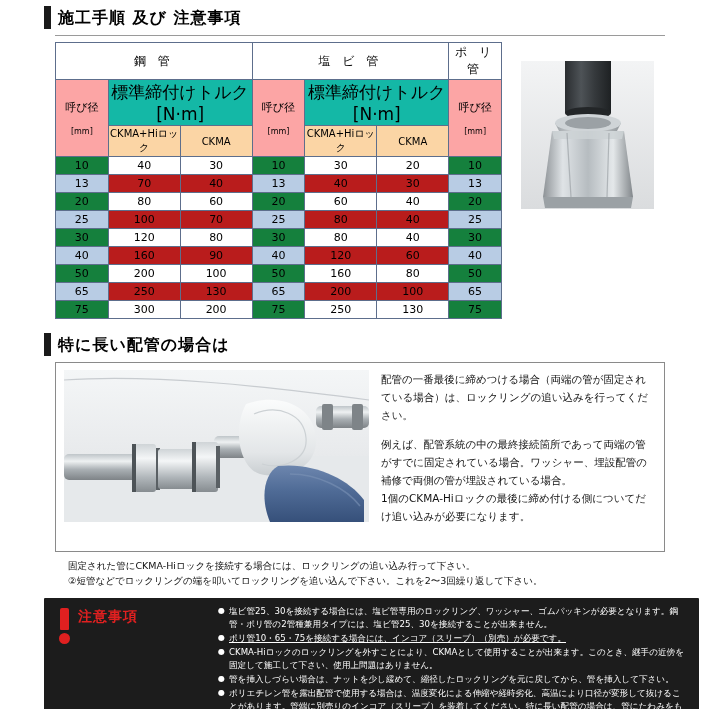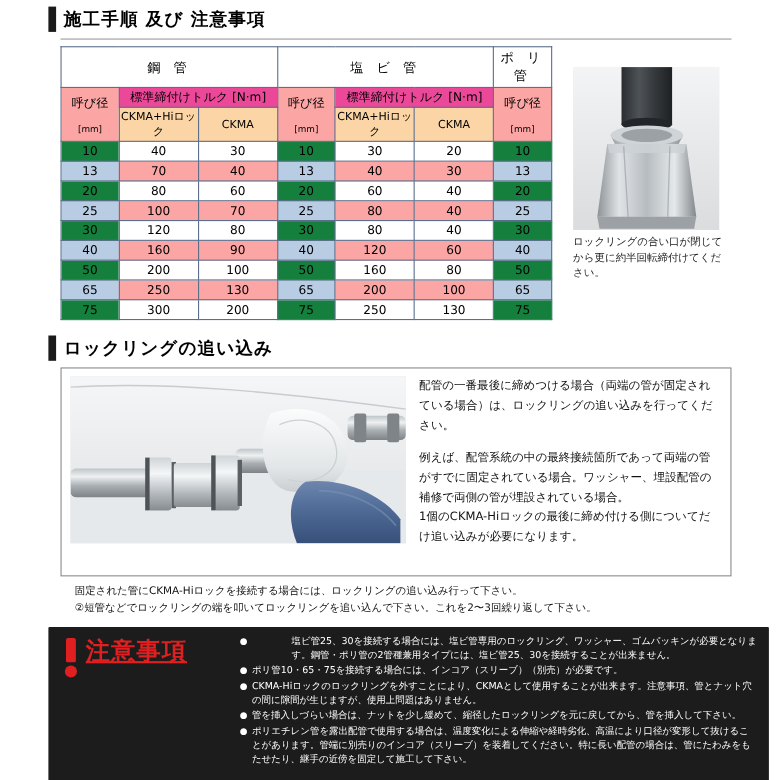--- a/index.html
+++ b/index.html
@@ -31,25 +31,25 @@
     font-size:11px;
   }
   table.torque td,table.torque th{
     border:1px solid #5d6e8c;
     text-align:center;vertical-align:middle;
     padding:1px 0;height:15px;font-weight:400;
   }
   .grp{background:#ffffff;font-size:12px;font-weight:700;letter-spacing:4px;height:17px;}
   .hd-blue{background:#fca5a5;font-weight:700;font-size:11px;}
   .hd-orange{background:#fbd5a5;font-weight:400;font-size:10px;}
-  .hd-torque{background:#ec4899;font-weight:700;font-size:11px;}
+  .hd-torque{background:#14b8a6;font-weight:700;font-size:17px;}
   .unit{font-size:8px;font-weight:400;display:block;line-height:1;margin-top:13px;}
   .c-nom{background:#b8cce4;font-size:11px;}
   .r-white td.val{background:#ffffff;}
-  .r-blue  td.val{background:#fca5a5;}
+  .r-blue  td.val{background:#b91c1c;}
   .r-blue  td.c-nom{background:#b8cce4;}
   .r-white td.c-nom{background:#15803d;}
   col.w-nom{width:52px;}
   col.w-val{width:71px;}
   col.w-poly{width:52px;}
 
   
   .ring-photo{
     position:absolute;left:466px;top:19px;width:133px;height:148px;
     background:#efefef;overflow:hidden;
@@ -97,22 +97,22 @@
   }
   .excl .bar{
     position:absolute;left:2px;top:0;width:9px;height:22px;background:#e02020;
     border-radius:2px 2px 1px 1px;
   }
   .excl .dot{
     position:absolute;left:1px;top:25px;width:11px;height:11px;
     background:#e02020;border-radius:50%;
   }
   .caution-title{
-    color:#e02020;font-size:22px;font-weight:700;letter-spacing:1px;
-    line-height:1.1;margin-top:3px;text-decoration:underline;
+    color:#e02020;font-size:14px;font-weight:700;letter-spacing:1px;
+    line-height:1.1;margin-top:3px;
   }
   .caution-list{
     flex:1 1 auto;padding:7px 10px 8px 0;
     font-size:8.6px;line-height:1.52;
   }
   .c-item{display:flex;margin-bottom:1px;}
   .c-item .bullet{flex:0 0 11px;font-size:8px;line-height:1.62;}
   .c-item .body{flex:1 1 auto;}
 </style>
 </head>
@@ -283,27 +283,26 @@
         <path d="M34 62 L100 62 L96 70 L38 70 Z" fill="url(#ringg)"></path>
         <ellipse cx="67" cy="62" rx="33" ry="9" fill="#cfd4d7"></ellipse>
         <ellipse cx="67" cy="62" rx="23" ry="6" fill="#9ba1a5"></ellipse>
         <path d="M31 70 L103 70 L112 136 L22 136 Z" fill="url(#metal)"></path>
         <path d="M31 70 L103 70 L101 78 L33 78 Z" fill="#cdd2d5" opacity="0.85"></path>
         <path d="M22 136 L112 136 L110 147 L24 147 Z" fill="#9ba1a5"></path>
         <path d="M46 72 L50 136" stroke="#9ca2a6" stroke-width="1.2" fill="none" opacity="0.7"></path>
         <path d="M88 72 L86 136" stroke="#9ca2a6" stroke-width="1.2" fill="none" opacity="0.7"></path>
       </svg>
     </div>
-    <div class="ring-caption">ロックリングの合い口が閉じてから更に約半回転締付けてください。</div>
   </div>
 
   <div class="sec2">
     <div class="sec-title">
       <div class="bar"></div>
-      <div class="txt" style="font-size:16px;">ロックリングの追い込み</div>
+      <div class="txt" style="font-size:16px;">特に長い配管の場合は</div>
     </div>
 
     <div class="oikomi-box">
       <div class="oikomi-photo">
         <svg width="305" height="152" viewBox="0 0 305 152">
           <defs>
             <linearGradient id="bg2" x1="0" y1="0" x2="0" y2="1">
               <stop offset="0%" stop-color="#f4f6f7"></stop>
               <stop offset="55%" stop-color="#e8eaec"></stop>
               <stop offset="100%" stop-color="#dcdfe1"></stop>
@@ -369,29 +368,29 @@
     <div class="caution-left">
       <div class="excl">
         <div class="bar"></div>
           <div class="dot"></div>
       </div>
       <div class="caution-title">注意事項</div>
     </div>
     <div class="caution-list">
         <div class="c-item">
           <span class="bullet">●</span>
-          <span class="body" style="white-space: pre-line; margin-left: 36px;">塩ビ管25、30を接続する場合には、塩ビ管専用のロックリング、ワッシャー、ゴムパッキンが必要となります。鋼管・ポリ管の2管種兼用タイプには、塩ビ管25、30を接続することが出来ません。</span>
+          <span class="body" style="white-space: pre-line;">塩ビ管25、30を接続する場合には、塩ビ管専用のロックリング、ワッシャー、ゴムパッキンが必要となります。鋼管・ポリ管の2管種兼用タイプには、塩ビ管25、30を接続することが出来ません。</span>
         </div>
         <div class="c-item">
           <span class="bullet">●</span>
-          <span class="body" style="white-space: pre-line;">ポリ管10・65・75を接続する場合には、インコア（スリーブ）（別売）が必要です。</span>
+          <span class="body" style="white-space: pre-line; text-decoration: underline;">ポリ管10・65・75を接続する場合には、インコア（スリーブ）（別売）が必要です。</span>
         </div>
         <div class="c-item">
           <span class="bullet">●</span>
-          <span class="body" style="white-space: pre-line;">CKMA-Hiロックのロックリングを外すことにより、CKMAとして使用することが出来ます。注意事項、管とナット穴の間に隙間が生じますが、使用上問題はありません。</span>
+          <span class="body" style="white-space: pre-line;">CKMA-Hiロックのロックリングを外すことにより、CKMAとして使用することが出来ます。このとき、継手の近傍を固定して施工して下さい、使用上問題はありません。</span>
         </div>
         <div class="c-item">
           <span class="bullet">●</span>
           <span class="body" style="white-space: pre-line;">管を挿入しづらい場合は、ナットを少し緩めて、縮径したロックリングを元に戻してから、管を挿入して下さい。</span>
         </div>
         <div class="c-item">
           <span class="bullet">●</span>
           <span class="body" style="white-space: pre-line;">ポリエチレン管を露出配管で使用する場合は、温度変化による伸縮や経時劣化、高温により口径が変形して抜けることがあります。管端に別売りのインコア（スリーブ）を装着してください。特に長い配管の場合は、管にたわみをもたせたり、継手の近傍を固定して施工して下さい。</span>
         </div>
       </div>

